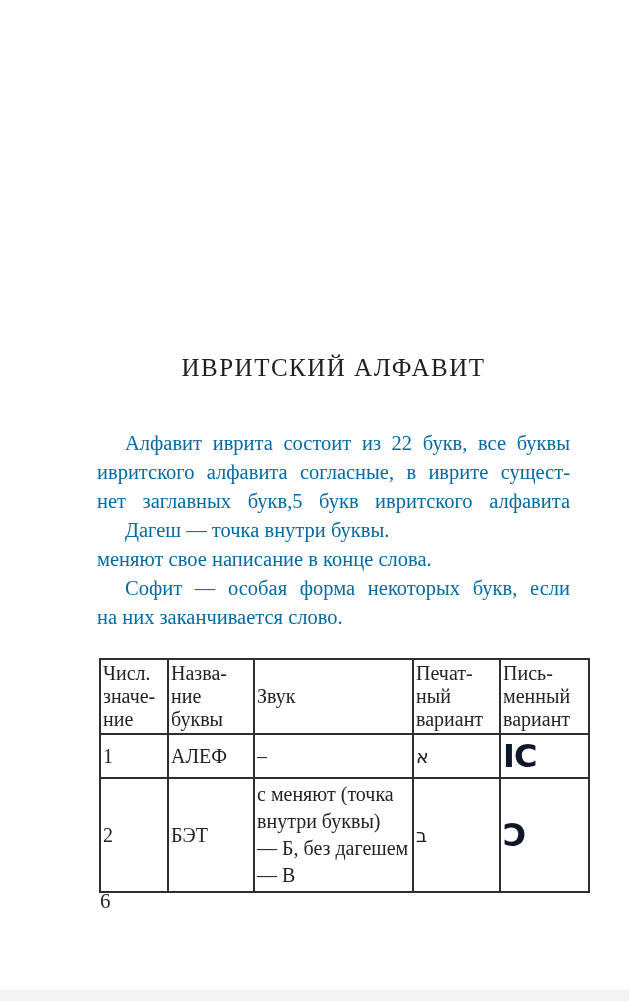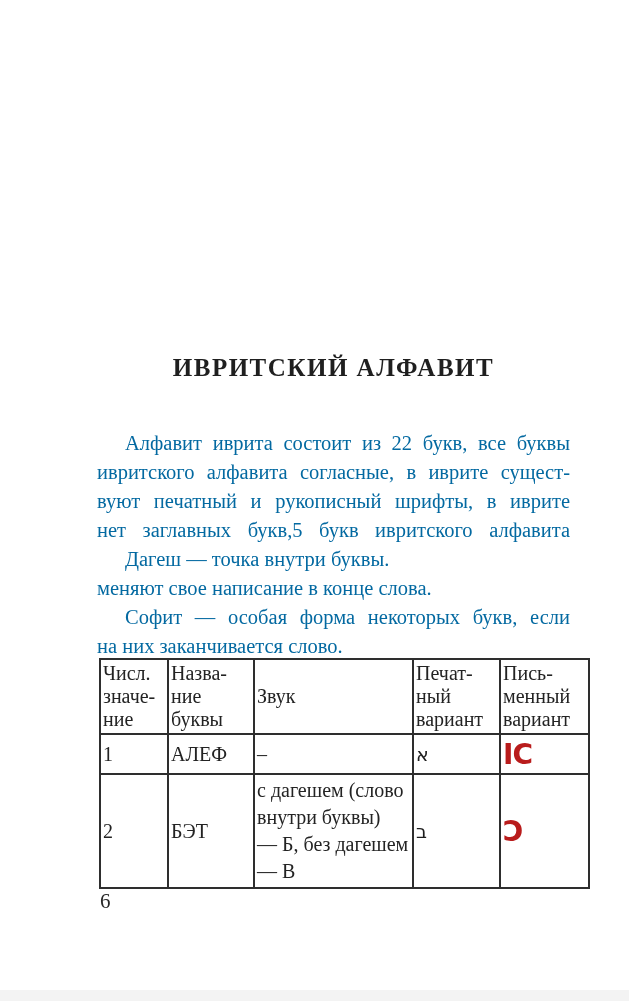--- a/index.html
+++ b/index.html
@@ -17,21 +17,21 @@
     color: #262626;
   }
   .title {
     position: absolute;
     top: 354px;
     left: 97px;
     width: 473px;
     margin: 0;
     text-align: center;
     font-size: 25px;
-    font-weight: bold;
+    font-weight: normal;
     letter-spacing: 1.5px;
     color: #1f1f1f;
   }
   .body-text {
     position: absolute;
     top: 429px;
     left: 97px;
     width: 473px;
     font-size: 20.5px;
     line-height: 29px;
@@ -69,24 +69,24 @@
   tr.r2 td   { height: 106px; }
   .hline { display: block; }
   .sound-line { display: block; line-height: 27px; }
   .hebrew {
     font-family: "DejaVu Sans", sans-serif;
     font-size: 19px;
     color: #1d1d1d;
   }
   .cursive {
     font-family: "DejaVu Sans", sans-serif;
-    font-size: 28px;
+    font-size: 32px;
     font-weight: 600;
     letter-spacing: -1px;
-    color: #b91c1c;
+    color: #0f172a;
   }
   .page-number {
     position: absolute;
     top: 889px;
     left: 100px;
     font-size: 21px;
     color: #2a2a2a;
   }
   .bottom-strip {
     position: absolute;
@@ -100,21 +100,20 @@
 </head>
 <body>
 
 <div class="page">
 
   <h1 class="title">ИВРИТСКИЙ АЛФАВИТ</h1>
 
   <div class="body-text">
     <div class="ln ind just">Алфавит иврита состоит из 22 букв, все буквы</div>
     <div class="ln just">ивритского алфавита согласные, в иврите сущест-</div>
-    <div class="ln just">вуют печатный и рукописный шрифты, в иврите</div>
     <div class="ln just">нет заглавных букв,5 букв ивритского алфавита</div>
     <div class="ln ind">Дагеш — точка внутри буквы.</div>
     <div class="ln">меняют свое написание в конце слова.</div>
     <div class="ln ind just">Софит — особая форма некоторых букв, если</div>
     <div class="ln">на них заканчивается слово.</div>
   </div>
 
   <table class="alef-table">
     <tbody>
         <tr class="head">
@@ -152,21 +151,21 @@
       </td>
       <td>
         <span class="cursive">IC</span>
       </td>
     </tr>
 
     <tr class="r2">
       <td>2</td>
       <td>БЭТ</td>
       <td>
-        <span class="sound-line">с дагешем (слово</span>
+        <span class="sound-line">с меняют (точка</span>
         <span class="sound-line">внутри буквы)</span>
         <span class="sound-line">— Б, без дагешем</span>
         <span class="sound-line">— В</span>
       </td>
       <td>
         <span class="hebrew">ב</span>
       </td>
       <td>
         <span class="cursive">Ɔ</span>
       </td>

